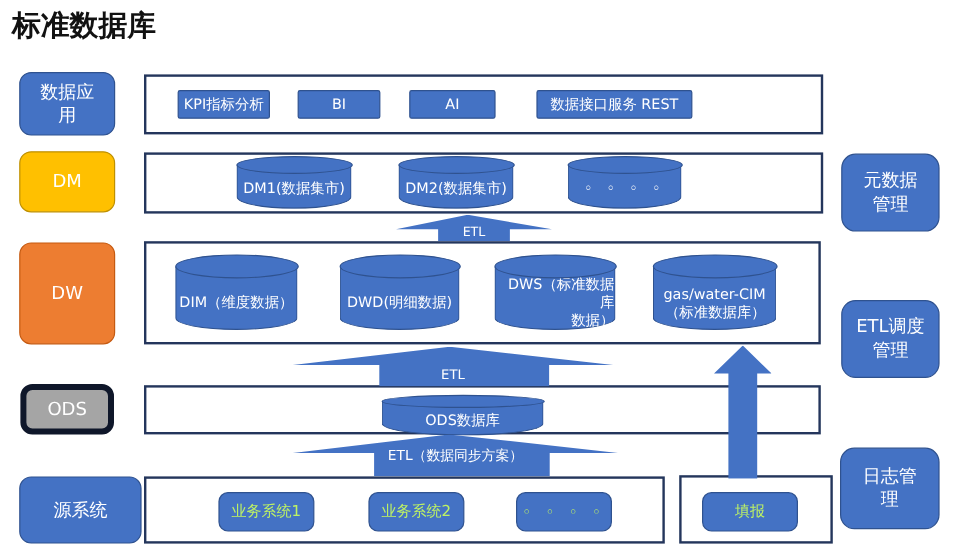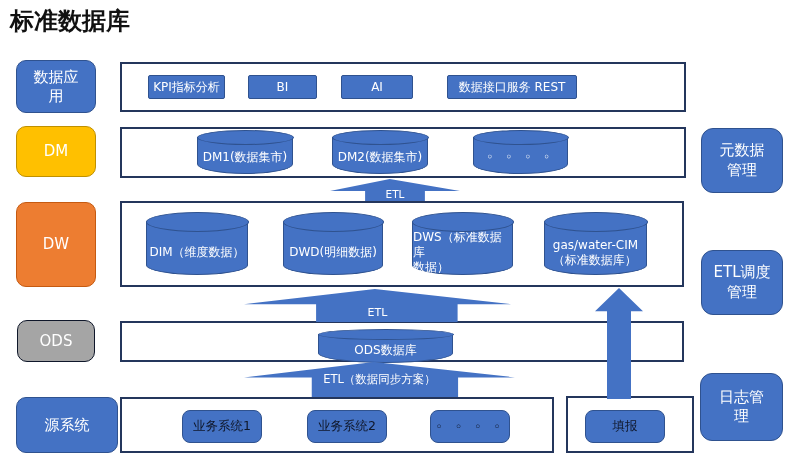--- a/index.html
+++ b/index.html
@@ -11,21 +11,21 @@
   
   [data-name="diagram-title"]{left:10px;top:5px;font-size:24px;font-weight:700;color:#111;}
   
   .side-label{
     border-radius:10px;color:#fff;display:flex;align-items:center;justify-content:center;
     text-align:center;font-size:15px;line-height:1.25;white-space:pre-line;
   }
   [data-name="stage-label-app"]   {left:16px;top:60px;width:80px;height:53px;background:#4472C4;border:1px solid #2F528F;}
   [data-name="stage-label-dm"]    {left:16px;top:126px;width:80px;height:51px;background:#FFC000;border:1px solid #BF9000;}
   [data-name="stage-label-dw"]    {left:16px;top:202px;width:80px;height:85px;background:#ED7D31;border:1px solid #C55A11;}
-  [data-name="stage-label-ods"]   {left:17px;top:320px;width:78px;height:42px;background:#A5A5A5;border:1px solid #0f172a;}
+  [data-name="stage-label-ods"]   {left:17px;top:320px;width:78px;height:42px;background:#A5A5A5;border:5px solid #0f172a;}
   [data-name="stage-label-source"]{left:16px;top:397px;width:102px;height:56px;background:#4472C4;border:1px solid #2F528F;}
   
   .right-label{
     background:#4472C4;border:1px solid #2F528F;border-radius:12px;color:#ffffff;
     display:flex;align-items:center;justify-content:center;text-align:center;
     font-size:15px;line-height:1.3;white-space:pre-line;
   }
   [data-name="mgmt-label-metadata"]{left:701px;top:128px;width:82px;height:65px;}
   [data-name="mgmt-label-etl"]     {left:701px;top:250px;width:82px;height:65px;}
   [data-name="mgmt-label-log"]     {left:700px;top:373px;width:83px;height:68px;}
@@ -43,21 +43,21 @@
     display:flex;align-items:center;justify-content:center;font-size:12px;
   }
   [data-name="app-item-kpi"] {left:148px;top:75px;width:77px;height:24px;}
   [data-name="app-item-bi"]  {left:248px;top:75px;width:69px;height:24px;}
   [data-name="app-item-ai"]  {left:341px;top:75px;width:72px;height:24px;}
   [data-name="app-item-rest"]{left:447px;top:75px;width:130px;height:24px;}
   
   .cyl{
     background:#4472C4;border:1.5px solid #2F528F;border-top:none;
     border-radius:0 0 50% 50% / 0 0 10px 10px;color:#fff;
-    display:flex;align-items:center;justify-content:center;text-align:left;
+    display:flex;align-items:center;justify-content:center;text-align:right;
     font-size:12px;line-height:1.25;white-space:pre-line;z-index:2;
   }
   .cyl::before{
     content:"";position:absolute;left:-1.5px;right:-1.5px;background:#4472C4;
     border:1.5px solid #2F528F;border-radius:50%;box-sizing:border-box;
   }
   .cyl-mid{height:37px;padding-top:5px;}
   .cyl-mid::before{top:-7px;height:15px;}
   .cyl-tall{height:53px;padding-top:9px;}
   .cyl-tall::before{top:-10px;height:20px;}
@@ -66,21 +66,21 @@
   [data-name="cylinder-dm1"] {left:197px;top:137px;width:96px;}
   [data-name="cylinder-dm2"] {left:332px;top:137px;width:96px;}
   [data-name="cylinder-dm-more"]{left:473px;top:137px;width:95px;letter-spacing:4px;}
   [data-name="cylinder-dim"] {left:146px;top:222px;width:102px;}
   [data-name="cylinder-dwd"] {left:283px;top:222px;width:100px;}
   [data-name="cylinder-dws"] {left:412px;top:222px;width:101px;}
   [data-name="cylinder-gas-water-cim"]{left:544px;top:222px;width:103px;}
   [data-name="cylinder-ods"] {left:318px;top:334px;width:135px;}
   
   .src-btn{
-    background:#4472C4;border:1px solid #2F528F;border-radius:8px;color:#0f172a;
+    background:#4472C4;border:1px solid #2F528F;border-radius:8px;color:#bef264;
     display:flex;align-items:center;justify-content:center;font-size:12.5px;
   }
   [data-name="source-item-1"]   {left:182px;top:410px;width:80px;height:33px;}
   [data-name="source-item-2"]   {left:307px;top:410px;width:80px;height:33px;}
   [data-name="source-item-more"]{left:430px;top:410px;width:80px;height:33px;letter-spacing:4px;}
   [data-name="fill-item"]       {left:585px;top:410px;width:80px;height:33px;}
   
   .up-arrow{
     background:#4472C4;color:#fff;display:flex;align-items:flex-end;justify-content:center;
     font-size:10.5px;line-height:1;z-index:5;

